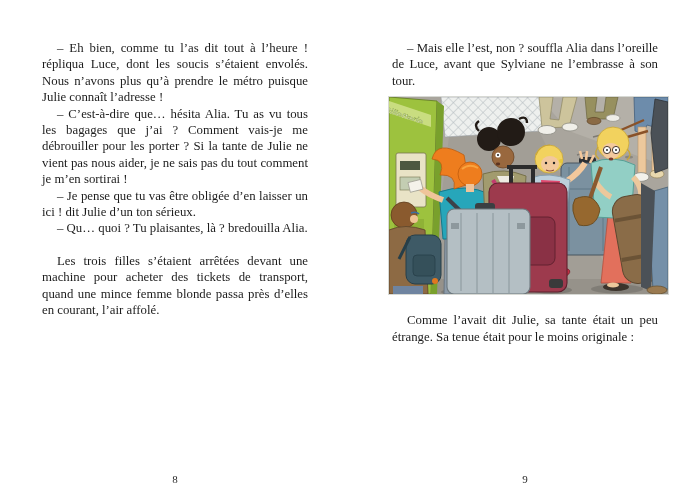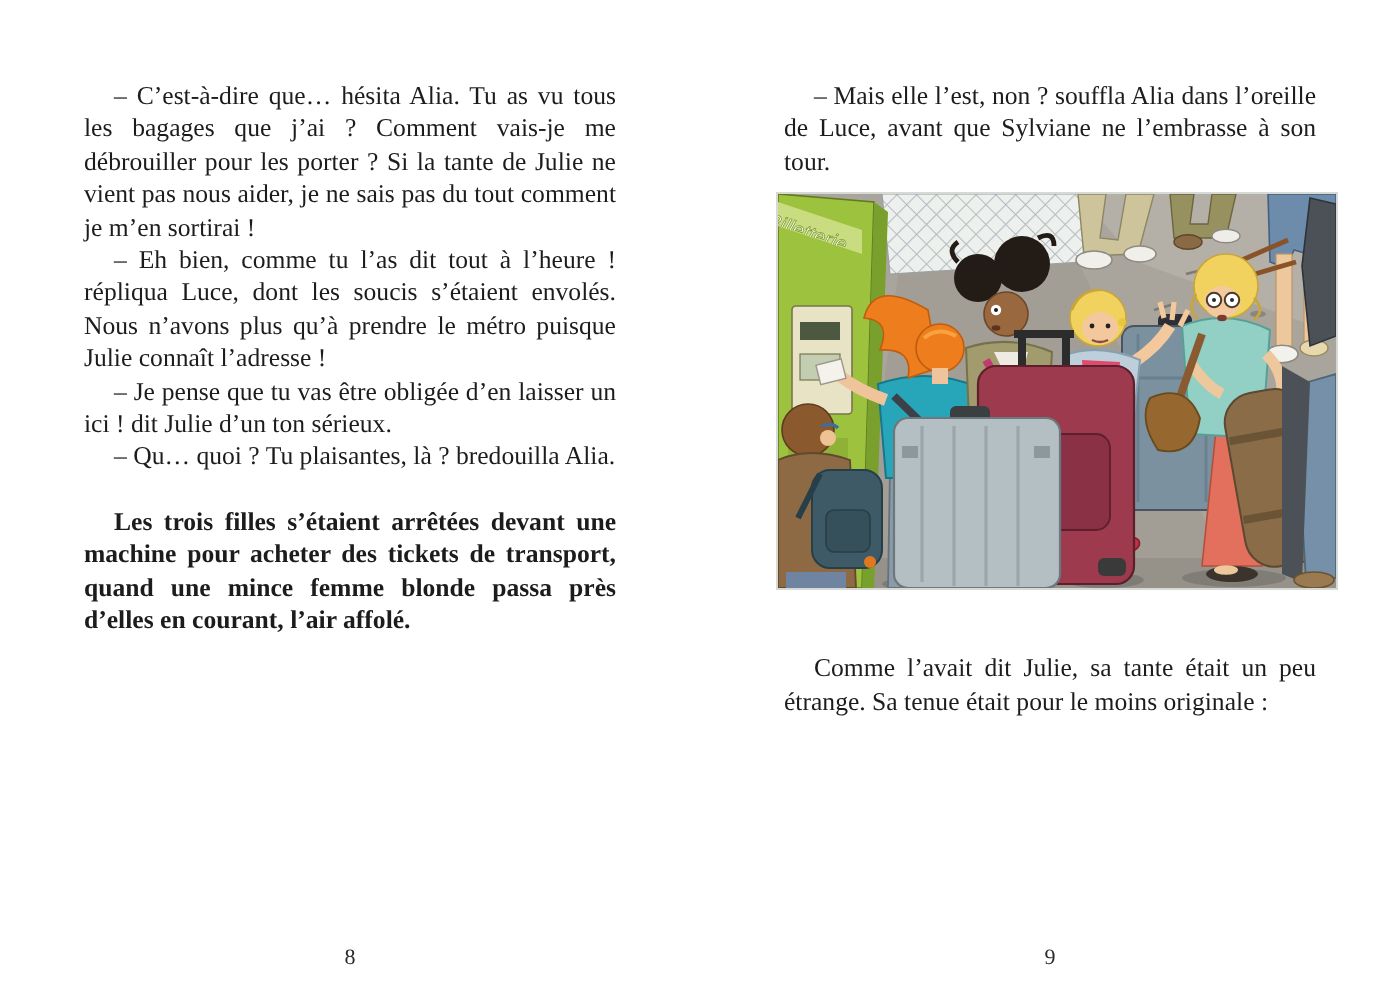--- a/index.html
+++ b/index.html
@@ -1,35 +1,35 @@
 <!DOCTYPE html>
 <html lang="fr"><head>
 <meta charset="utf-8">
 <style>
   html,body{margin:0;padding:0;background:#ffffff;}
   body{width:700px;height:496px;font-family:"Liberation Serif","DejaVu Serif",serif;color:#1c1c1c;}
   .spread{position:relative;display:flex;width:700px;height:496px;background:#ffffff;}
   .page{position:relative;width:350px;height:496px;box-sizing:border-box;overflow:hidden;}
   .text-block{padding:40px 42px 0 42px;}
   .text-block p{margin:0;font-size:12.8px;line-height:16.4px;text-align:justify;text-indent:15px;hyphens:none;}
-  p.space-before{margin-top:16px;font-weight:bold;}
-  .after-figure{padding-top:31px;}
+  p.space-before{margin-top:16px;}
+  .after-figure{padding-top:17px;}
   .page-number{position:absolute;bottom:11px;left:0;right:0;text-align:center;font-size:11px;color:#2b2b2b;}
   figure.illus{margin:7px 32px 0 38px;width:279px;height:197px;border:1px solid #d7d9d4;box-sizing:content-box;}
   figure.illus svg{display:block;width:279px;height:197px;}
 </style>
 </head>
 <body>
 
 <div class="spread">
 
   <div class="page">
     <div class="text-block">
+      <p>– Eh bien, comme tu l’as dit tout à l’heure&nbsp;! répliqua Luce, dont les soucis s’étaient envolés. Nous n’avons plus qu’à prendre le métro puisque Julie connaît l’adresse&nbsp;!</p>
       <p>– C’est-à-dire que… hésita Alia. Tu as vu tous les bagages que j’ai&nbsp;? Comment vais-je me débrouiller pour les porter&nbsp;? Si la tante de Julie ne vient pas nous aider, je ne sais pas du tout comment je m’en sortirai&nbsp;!</p>
-      <p>– Eh bien, comme tu l’as dit tout à l’heure&nbsp;! répliqua Luce, dont les soucis s’étaient envolés. Nous n’avons plus qu’à prendre le métro puisque Julie connaît l’adresse&nbsp;!</p>
       <p>– Je pense que tu vas être obligée d’en laisser un ici&nbsp;! dit Julie d’un ton sérieux.</p>
       <p>– Qu… quoi&nbsp;? Tu plaisantes, là&nbsp;? bredouilla Alia.</p>
       <p class="space-before">Les trois filles s’étaient arrêtées devant une machine pour acheter des tickets de transport, quand une mince femme blonde passa près d’elles en courant, l’air affolé.</p>
     </div>
     <div class="page-number">8</div>
   </div>
 
   <div class="page">
     <div class="text-block">
       <p>– Mais elle l’est, non&nbsp;? souffla Alia dans l’oreille de Luce, avant que Sylviane ne l’embrasse à son tour.</p>

